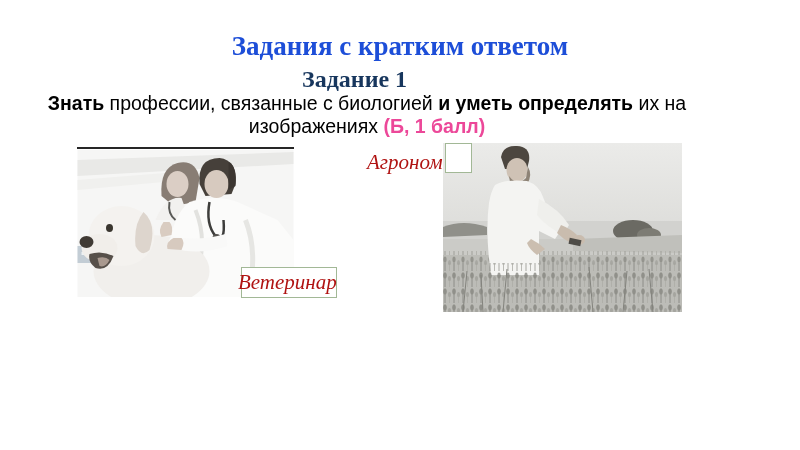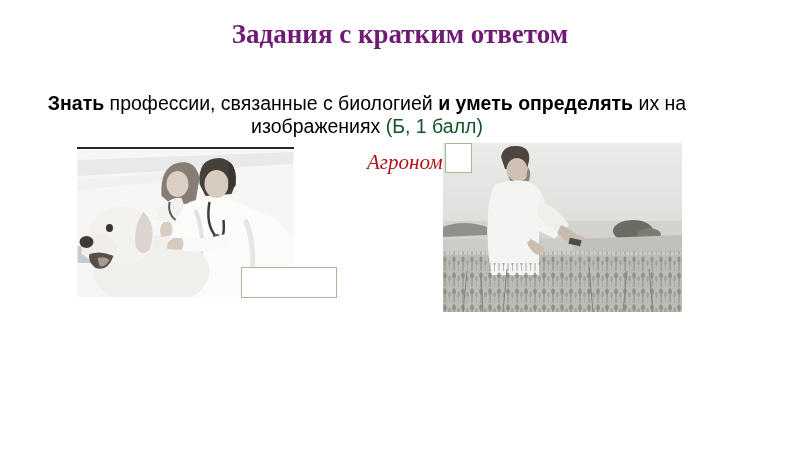--- a/index.html
+++ b/index.html
@@ -1,35 +1,35 @@
 <!DOCTYPE html>
 <html><head>
 <meta charset="utf-8">
 <style>
   html,body{margin:0;padding:0;background:#ffffff;}
   .slide{
     position:relative;width:800px;height:450px;background:#ffffff;overflow:hidden;
     font-family:"Liberation Sans",sans-serif;
   }
   .title{
-    position:absolute;left:0;top:20px;width:800px;text-align:center;
+    position:absolute;left:0;top:32px;width:800px;text-align:center;
     font-family:"Liberation Serif",serif;font-weight:bold;font-size:27px;
-    color:#701a75;line-height:1.1;
+    color:#1d4ed8;line-height:1.1;
   }
   .subtitle{
     position:absolute;left:302px;top:66px;
     font-family:"Liberation Serif",serif;font-weight:bold;font-size:24px;
     color:#17365d;line-height:1.1;
   }
   .task{
     position:absolute;left:42px;top:92px;width:650px;margin:0;
     font-size:19.5px;line-height:23px;color:#000000;text-align:center;
   }
   .task .b{font-weight:bold;}
-  .task .red{color:#14532d;font-weight:normal;}
+  .task .red{color:#ec4899;font-weight:bold;}
   .photo{position:absolute;overflow:hidden;}
   .photo svg{display:block;}
   .vet-photo{left:77px;top:150px;width:217px;height:147px;}
   .agro-photo{left:443px;top:143px;width:239px;height:169px;}
   .photo-topline{position:absolute;left:77px;top:147px;width:217px;height:2px;background:#262626;}
   .label-box{position:absolute;background:#ffffff;border:1px solid #a2b896;box-sizing:border-box;}
   .vet-box{left:241px;top:267px;width:96px;height:31px;}
   .agro-box{left:445px;top:143px;width:27px;height:30px;}
   .photo-label{
     position:absolute;font-family:"Liberation Serif",serif;font-style:italic;
@@ -38,20 +38,21 @@
   .vet-label{left:238px;top:270px;}
   .agro-label{left:367px;top:150px;}
 </style>
 </head>
 <body>
 
 <div class="slide">
 
   <div class="title">Задания с кратким ответом</div>
 
+  <div class="subtitle">Задание 1</div>
 
   <p class="task"><span class="b">Знать</span><span> профессии, связанные с биологией </span><span class="b">и уметь определять</span><span> их на</span><br><span>изображениях </span><span class="red">(Б, 1 балл)</span></p>
 
   <div class="photo-topline"></div>
 
   <div class="photo vet-photo">
     <svg width="217" height="147" viewBox="0 0 216 147">
       <rect width="216" height="147" fill="#f6f6f5"></rect>
       <path d="M0,10 L216,2 L216,14 L0,26 Z" fill="#e9e9e7"></path>
       <path d="M0,30 L150,18 L150,26 L0,40 Z" fill="#f0f0ee"></path>
@@ -127,17 +128,18 @@
           <path d="M40,169 L38,132"></path>
           <path d="M60,169 L64,126"></path>
         <path d="M150,169 L146,124"></path>
           <path d="M180,169 L184,128"></path>
           <path d="M210,169 L206,126"></path>
       </g>
     </svg>
   </div>
 
   <div class="label-box vet-box"></div>
+  <div class="photo-label vet-label">Ветеринар</div>
 
   <div class="label-box agro-box"></div>
   <div class="photo-label agro-label">Агроном</div>
 
 </div>
 
 </body></html>

